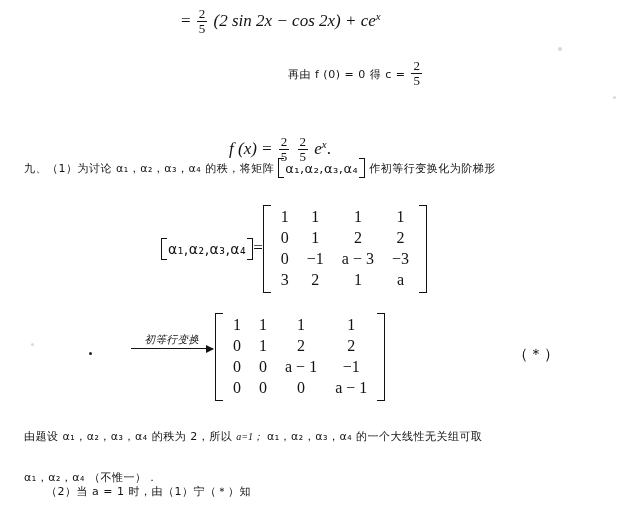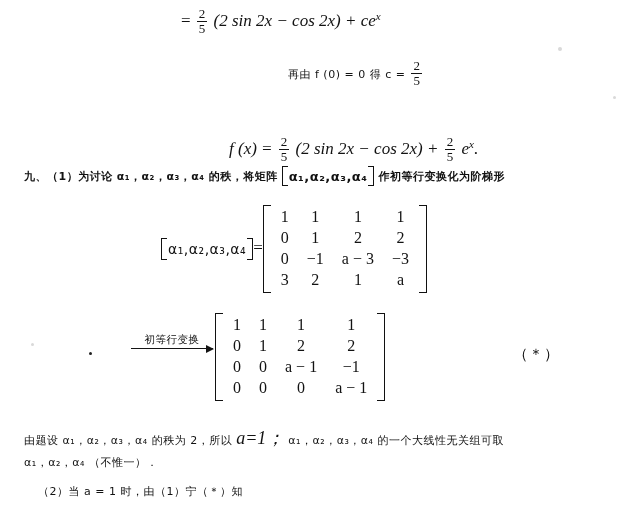--- a/index.html
+++ b/index.html
@@ -104,20 +104,21 @@
     bottom: 0;
     width: 5px;
     border-top: 1.2px solid #111;
     border-bottom: 1.2px solid #111;
   }
   .rowvec:before { left: 0; border-left: 1.2px solid #111; }
   .rowvec:after { right: 0; border-right: 1.2px solid #111; }
   .arrowbox {
     position: absolute;
     text-align: center;
+    font-style: italic;
   }
   .arrowbox .lbl {
     font-family: "DejaVu Sans", sans-serif;
     font-size: 10.5px;
     display: block;
     margin-bottom: -2px;
     letter-spacing: 0.5px;
   }
   .arrowbox .arrow {
     display: block;
@@ -179,29 +180,28 @@
       <span class="den">5</span>
     </span>
   </div>
 
   <div class="line math" style="left:229px;top:120px;margin-top:16px;">
     <span>f (x) =</span>
     <span class="frac">
       <span class="num">2</span>
       <span class="den">5</span>
     </span>
-    <span>(2 sin 2x − cos 2x) +</span>
     <span class="frac">
       <span class="num">2</span>
       <span class="den">5</span>
     </span>
     <span>e</span><span class="sup">x</span><span class="upr">.</span>
   </div>
 
-  <div class="line" style="left:24px;top:166px;font-weight:bold;">
+  <div class="line" style="left:24px;top:158px;">
     <span class="cn">九、（1）为讨论</span>
     <span class="cn">α₁，α₂，α₃，α₄</span>
     <span class="cn">的秩，将矩阵</span>
     <span class="rowvec"><span class="cn" style="font-size:13px;">α₁,α₂,α₃,α₄</span></span>
     <span class="cn">作初等行变换化为阶梯形</span>
   </div>
 
   <div class="line" style="left:161px;top:205px;">
     <span class="rowvec" style="font-size:17px;vertical-align:middle;"><span class="cn" style="font-size:14px;">α₁,α₂,α₃,α₄</span></span><span class="math upr">=</span><span class="matrix">
       <table>
@@ -279,27 +279,27 @@
   </div>
 
   <div class="line cn" style="left:513px;top:345px;font-size:15px;">
     <span>（＊）</span>
   </div>
 
   <div class="line" style="left:24px;top:426px;">
     <span class="cn">由题设</span>
     <span class="cn">α₁，α₂，α₃，α₄</span>
     <span class="cn">的秩为 2，所以</span>
-    <span class="math" style="font-size:18px;">a=1；</span>
+    <span class="math" style="font-size:10px;">a=1；</span>
     <span class="cn">α₁，α₂，α₃，α₄</span>
     <span class="cn">的一个大线性无关组可取</span>
   </div>
 
-  <div class="line" style="left:24px;top:452px;">
+  <div class="line" style="left:24px;top:467px;">
     <span class="cn">α₁，α₂，α₄</span>
     <span class="cn">（不惟一）．</span>
   </div>
 
-  <div class="line cn" style="left:38px;top:484px;">
+  <div class="line cn" style="left:46px;top:484px;">
     <span>（2）当 a = 1 时，由（1）宁（＊）知</span>
   </div>
 
 </div>
 
 </body></html>

